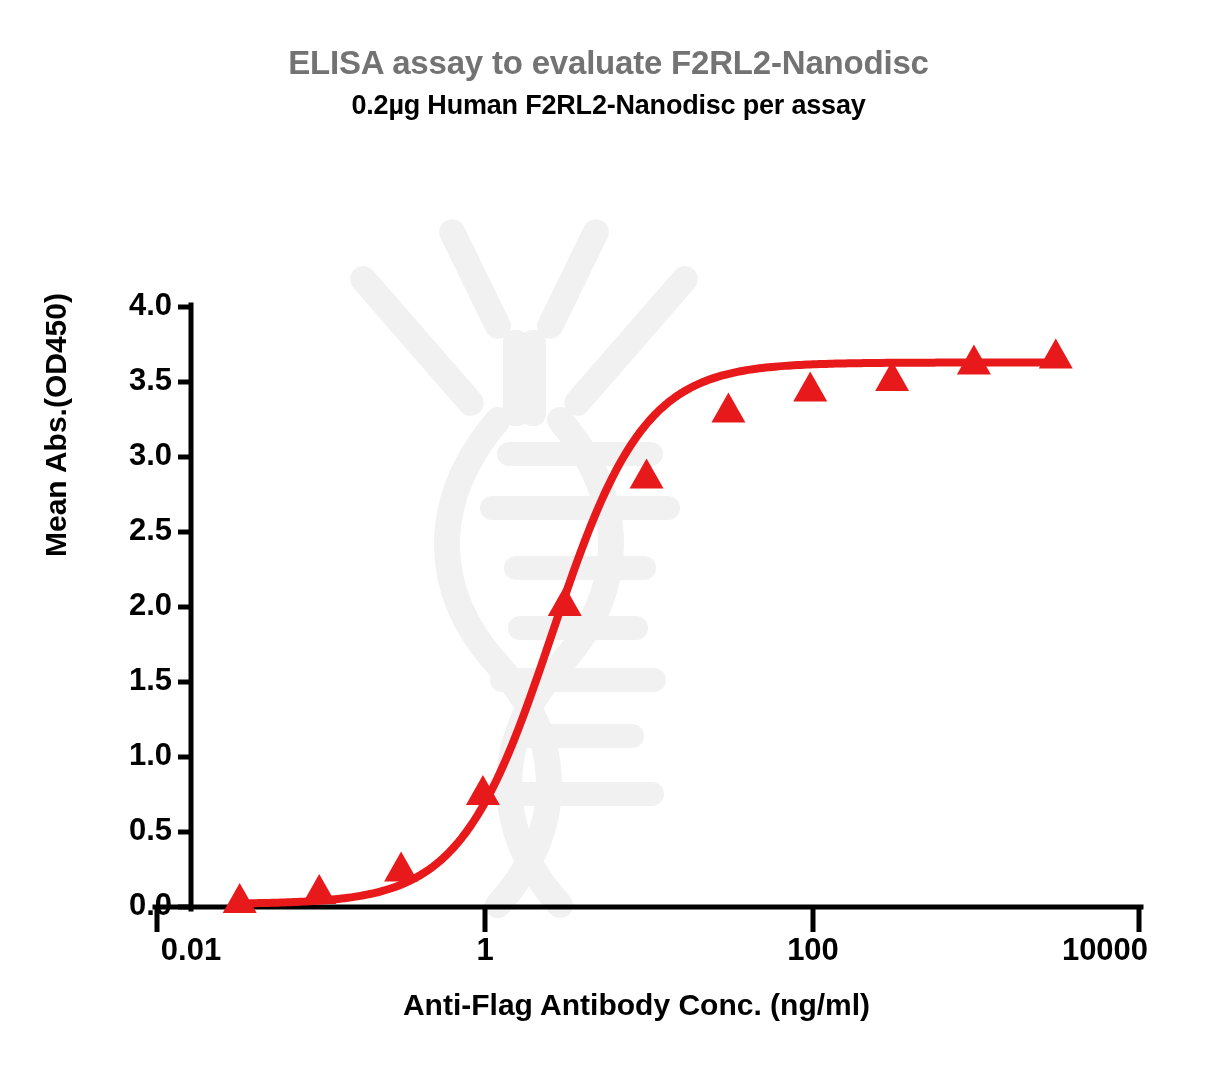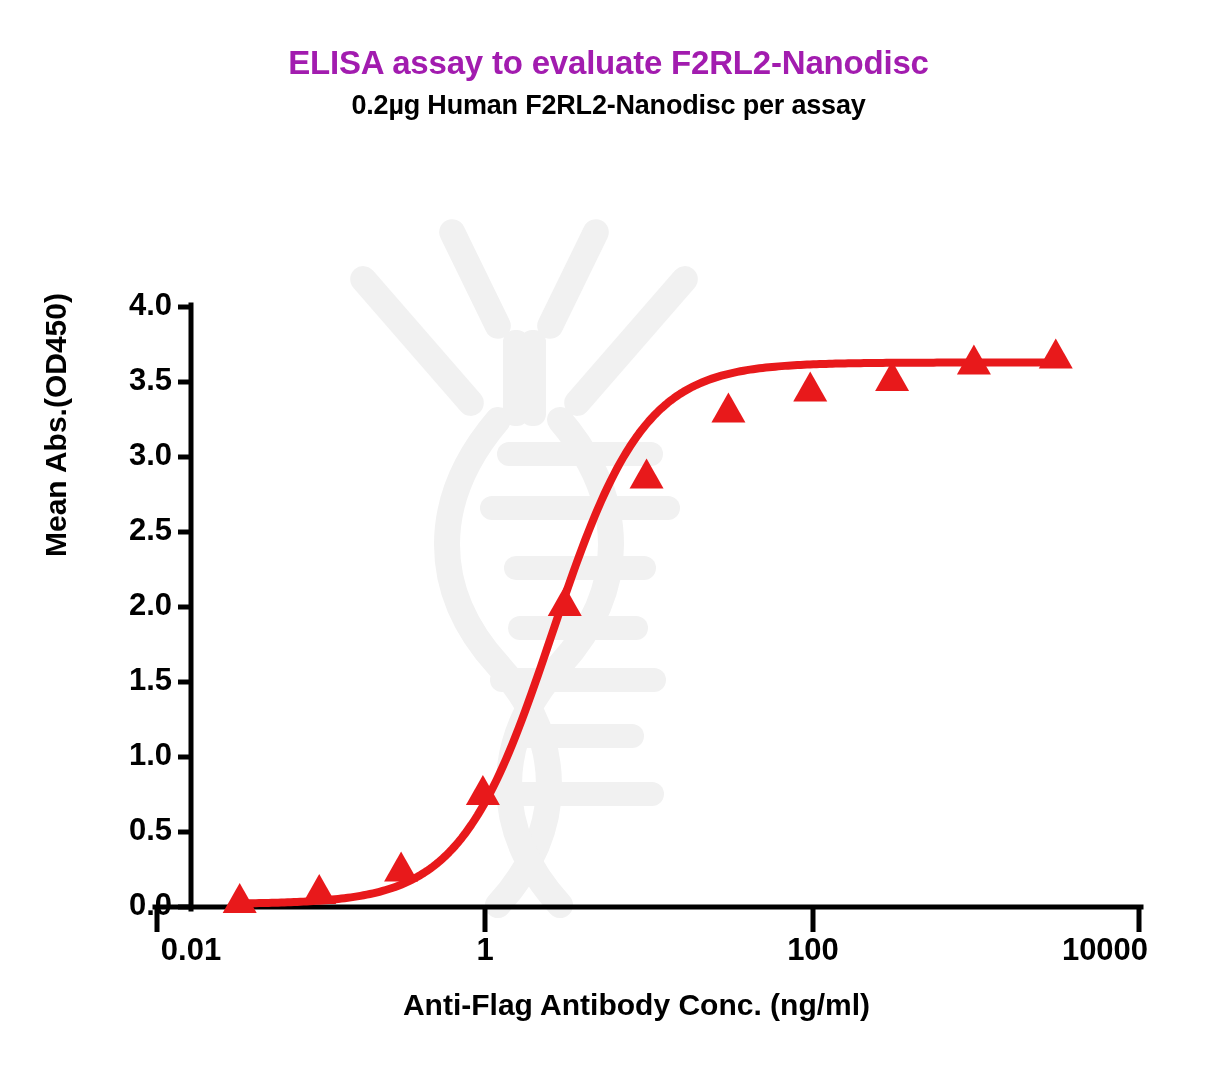--- a/index.html
+++ b/index.html
@@ -23,21 +23,21 @@
   #title-block {
     position: absolute;
     left: 0;
     top: 44px;
     width: 1217px;
     text-align: center;
   }
   #chart-title {
     font-size: 33px;
     font-weight: bold;
-    color: #a21caf;
+    color: #737373;
     letter-spacing: -0.2px;
     line-height: 1.18;
   }
   #chart-subtitle {
     font-size: 27px;
     font-weight: bold;
     color: #000000;
     letter-spacing: -0.2px;
     line-height: 1.2;
     margin-top: 6px;

